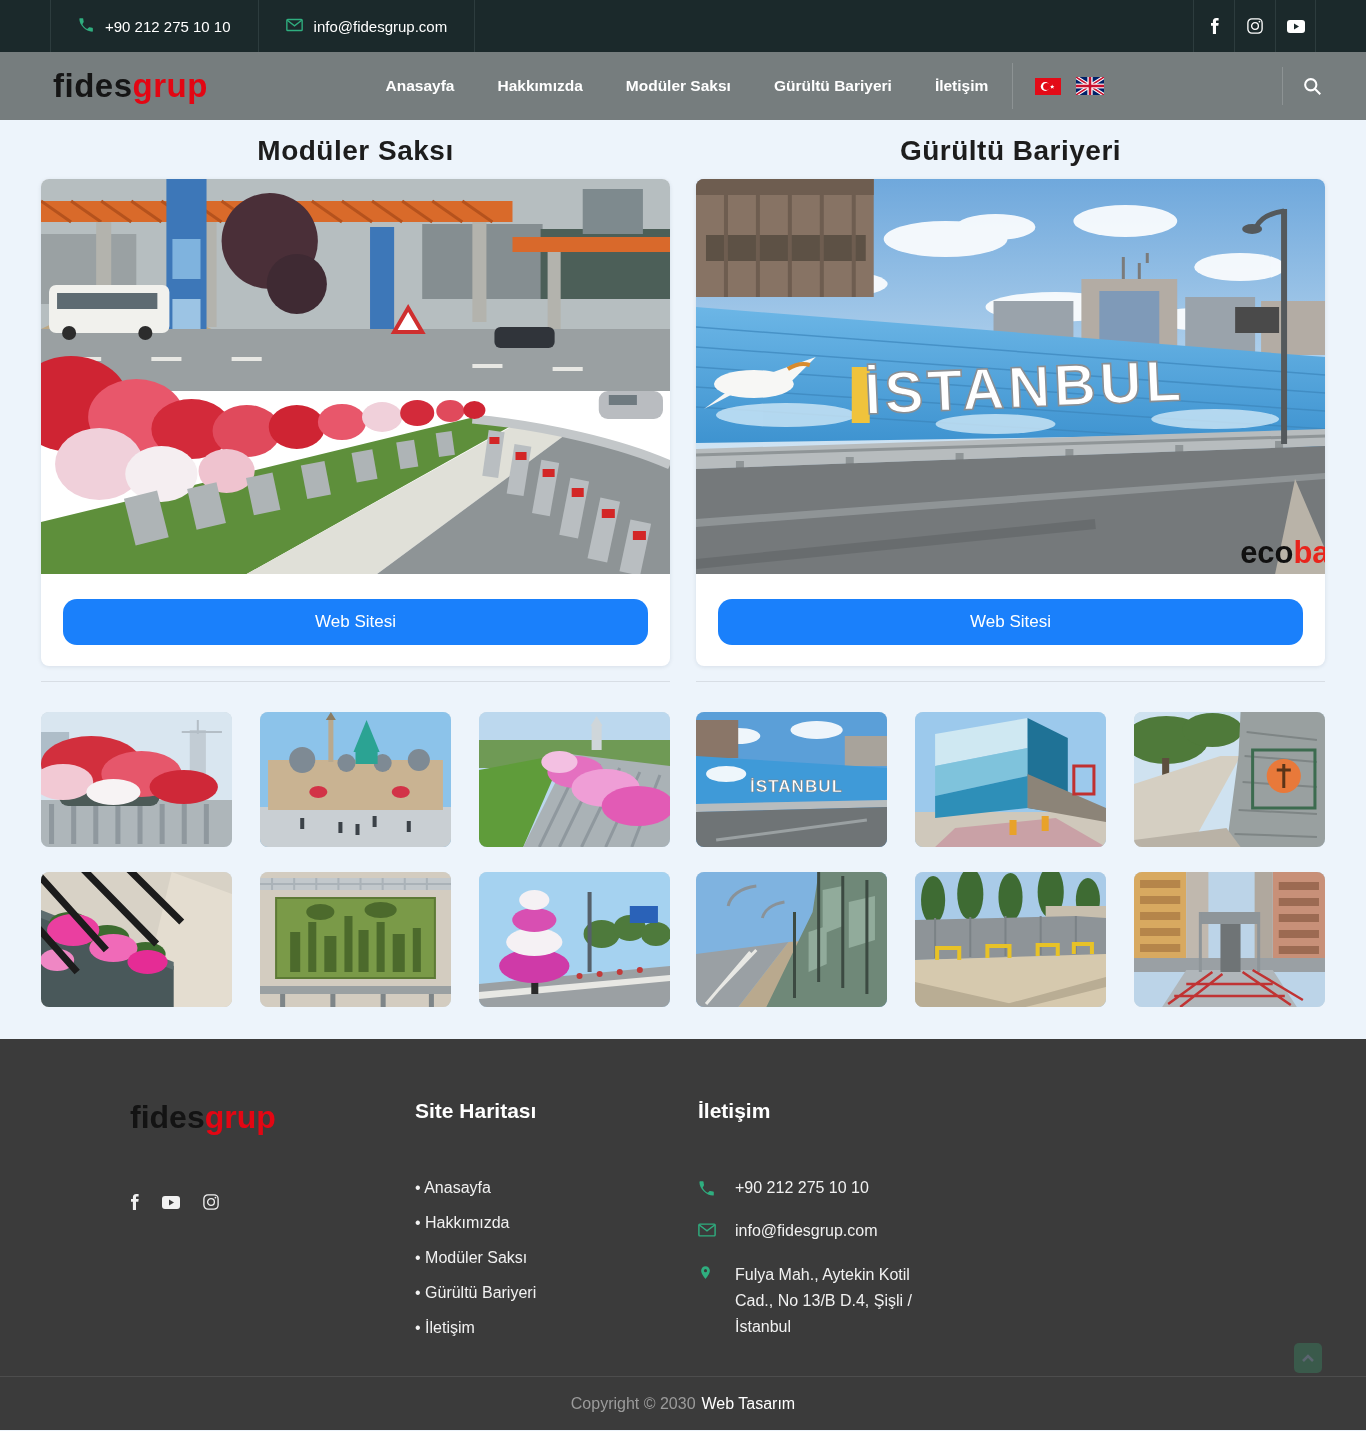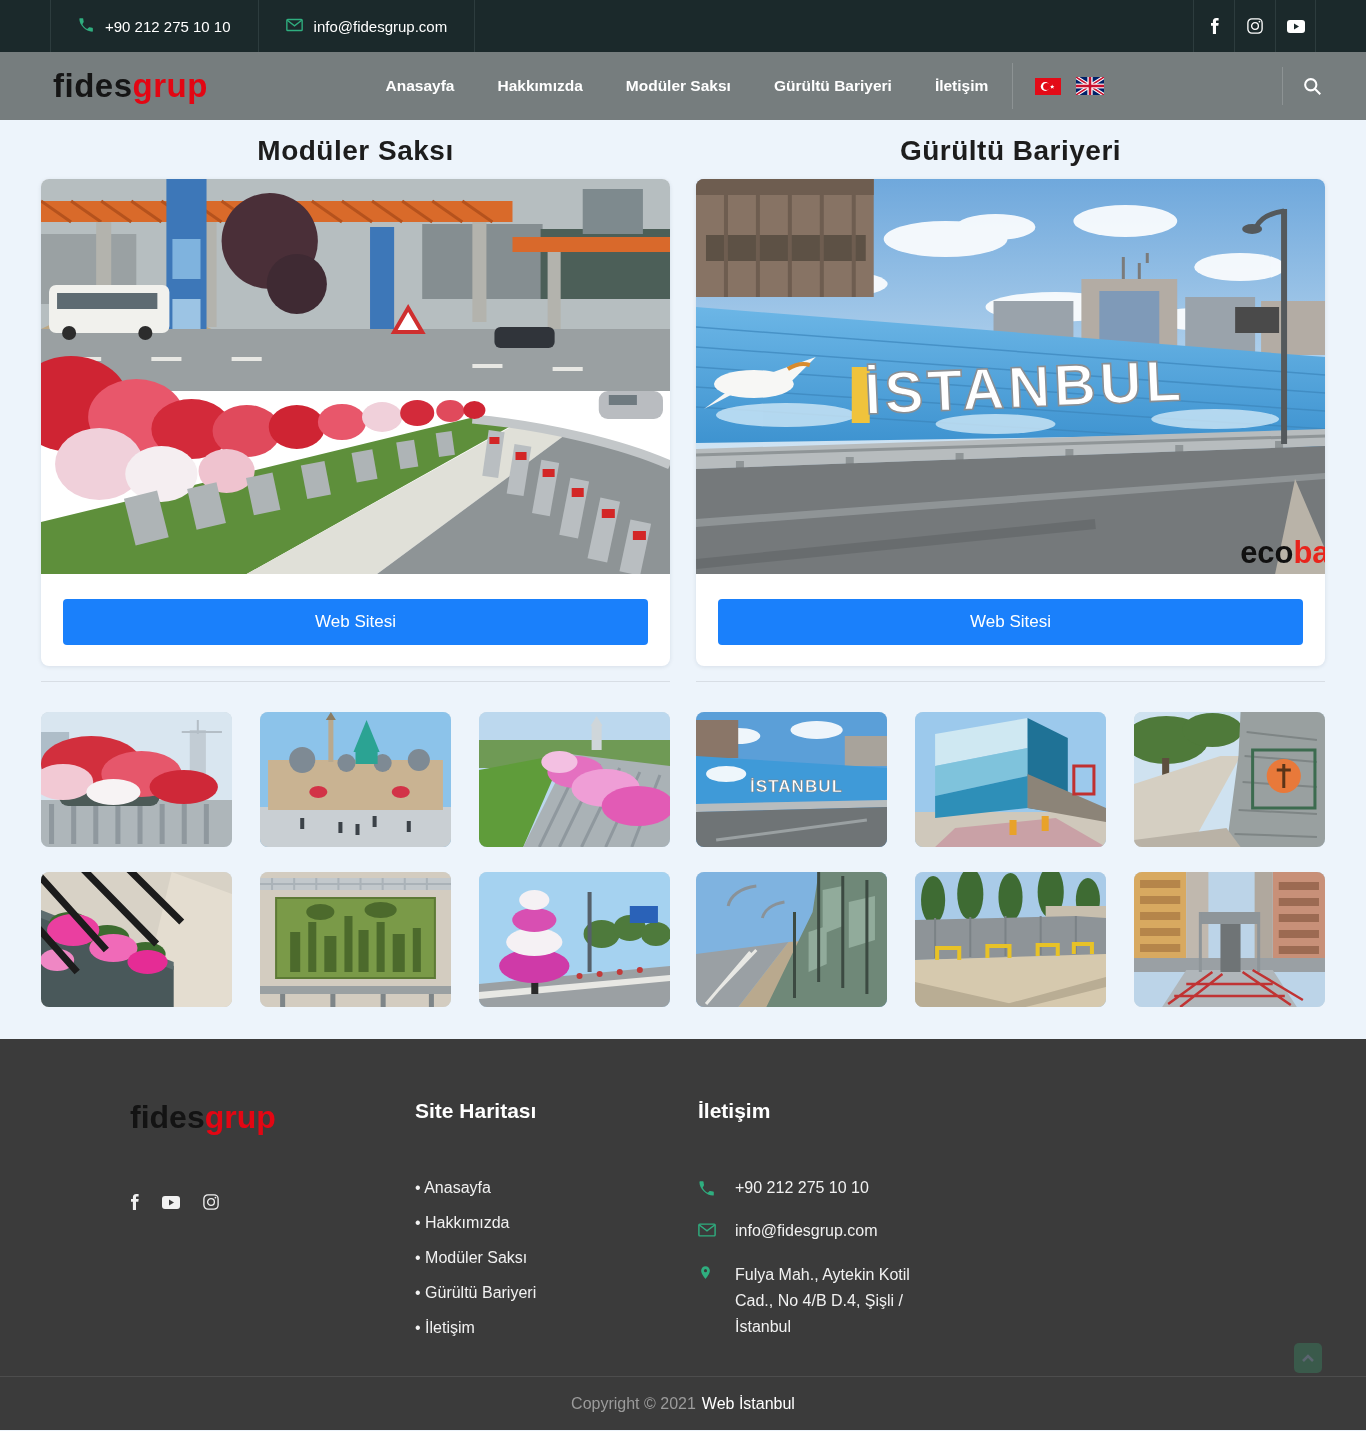--- a/index.html
+++ b/index.html
@@ -29,21 +29,21 @@
   .search-box { margin-left:auto; display:flex; align-items:center; gap:20px; height:40px; }
   .search-sep { width:1px; height:38px; background:#8d9394; }
   
   .main { padding:0 41px; }
   .cols { display:grid; grid-template-columns:1fr 1fr; column-gap:26px; }
   .section-title { text-align:center; font-size:28px; font-weight:600; letter-spacing:.5px; color:#1d1d1d; margin:15px 0 12px; }
   .card { background:#fff; border-radius:8px; overflow:hidden; box-shadow:0 1px 4px rgba(20,40,70,.10); }
   .card-photo { display:block; width:100%; height:395px; }
   .card-photo svg { display:block; width:100%; height:100%; }
   .card-body { padding:25px 22px 21px; }
-  .web-btn { display:block; width:100%; height:46px; background:#1a80fb; color:#fff; border:none; border-radius:4px;
+  .web-btn { display:block; width:100%; height:46px; background:#1a80fb; color:#fff; border:none; border-radius:14px;
              font-size:17px; font-family:"Liberation Sans",sans-serif; cursor:pointer; }
   .col-hr { border:none; border-top:1px solid #d8dee5; margin:15px 0 0; }
   .thumbs { display:grid; grid-template-columns:repeat(3,1fr); column-gap:28px; row-gap:25px; margin-top:30px; }
   .thumb { height:135px; border-radius:8px; overflow:hidden; cursor:pointer; background:#cfd8de; }
   .thumb svg { display:block; width:100%; height:100%; }
   .main-bottom-space { height:32px; }
   
   .footer { background:#3b3b3b; color:#fff; position:relative; display:flex; flex-direction:column; min-height:391px; }
   .footer-cols { display:grid; grid-template-columns:285px 283px 1fr; padding:60px 0 0 130px; }
   .f-logo { font-size:32px; font-weight:bold; color:#131313; cursor:pointer; }
@@ -657,28 +657,28 @@
             </svg>
         </span>
         <span>info@fidesgrup.com</span>
       </div>
       <div class="c-row">
         <span class="c-ic">
           <svg width="15" height="19" viewBox="0 0 24 24" fill="#2fae7f">
               <path d="M12 2C8.1 2 5 5.1 5 9c0 5.2 7 13 7 13s7-7.8 7-13c0-3.9-3.1-7-7-7zm0 9.5A2.5 2.5 0 1 1 12 6.5a2.5 2.5 0 0 1 0 5z"></path>
             </svg>
         </span>
-        <span class="c-addr">Fulya Mah., Aytekin Kotil Cad., No 4/B D.4, Şişli / İstanbul</span>
+        <span class="c-addr">Fulya Mah., Aytekin Kotil Cad., No 13/B D.4, Şişli / İstanbul</span>
       </div>
     </div>
   </div>
 
   <div class="footer-bottom">
-    <span>Copyright © 2021</span>
-    <a>Web İstanbul</a>
+    <span>Copyright © 2030</span>
+    <a>Web Tasarım</a>
   </div>
 
   <button class="scroll-top">
     <svg width="14" height="10" viewBox="0 0 14 10" fill="none" stroke="#5b6570" stroke-width="2.6">
         <path d="M2 8l5-5 5 5"></path>
       </svg>
   </button>
 </footer>
 
 </body></html>

